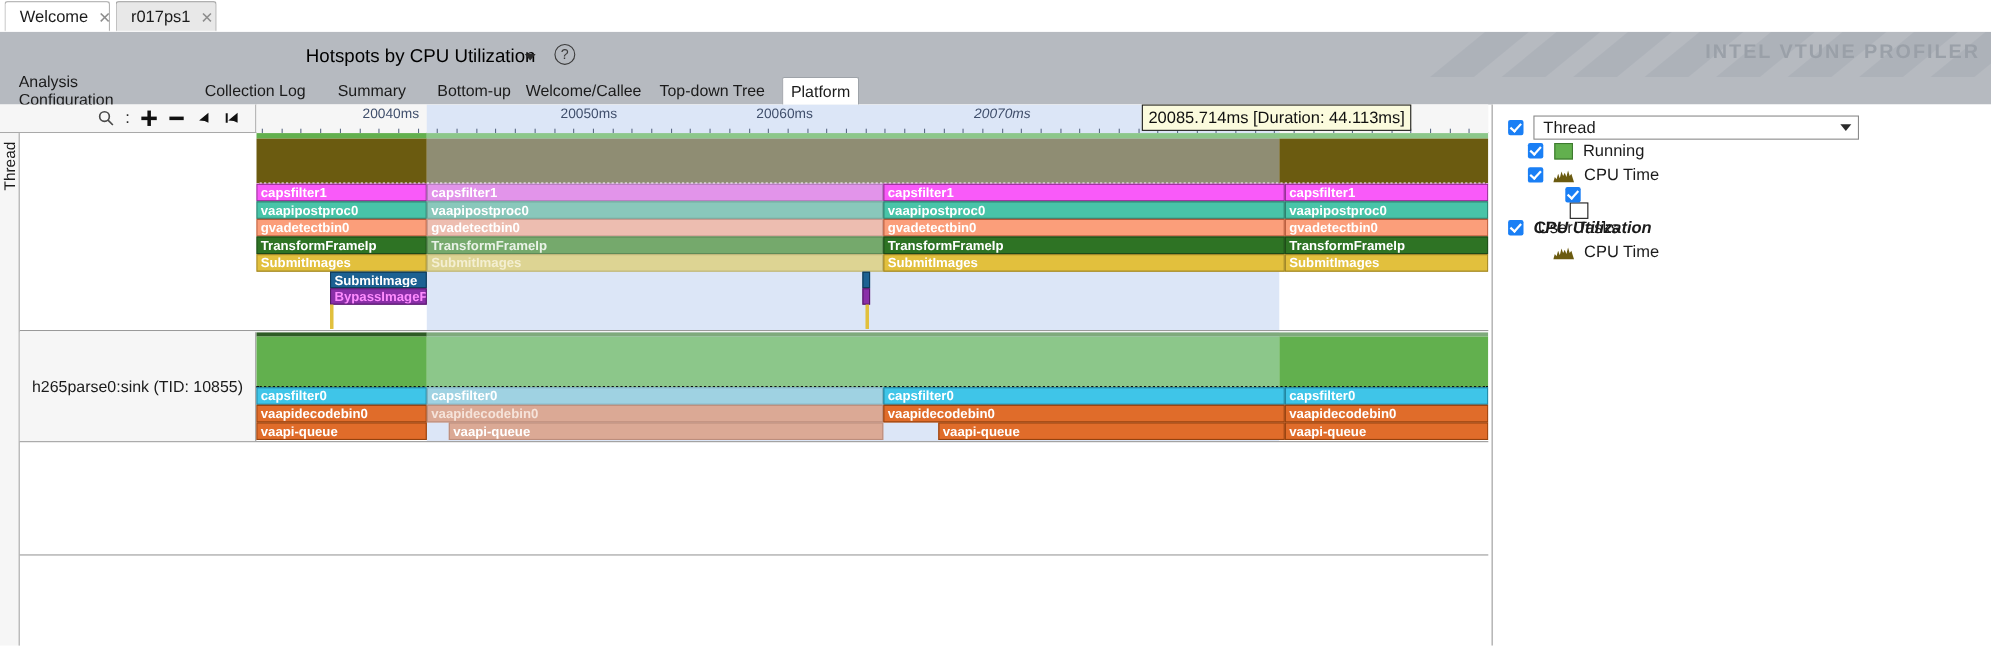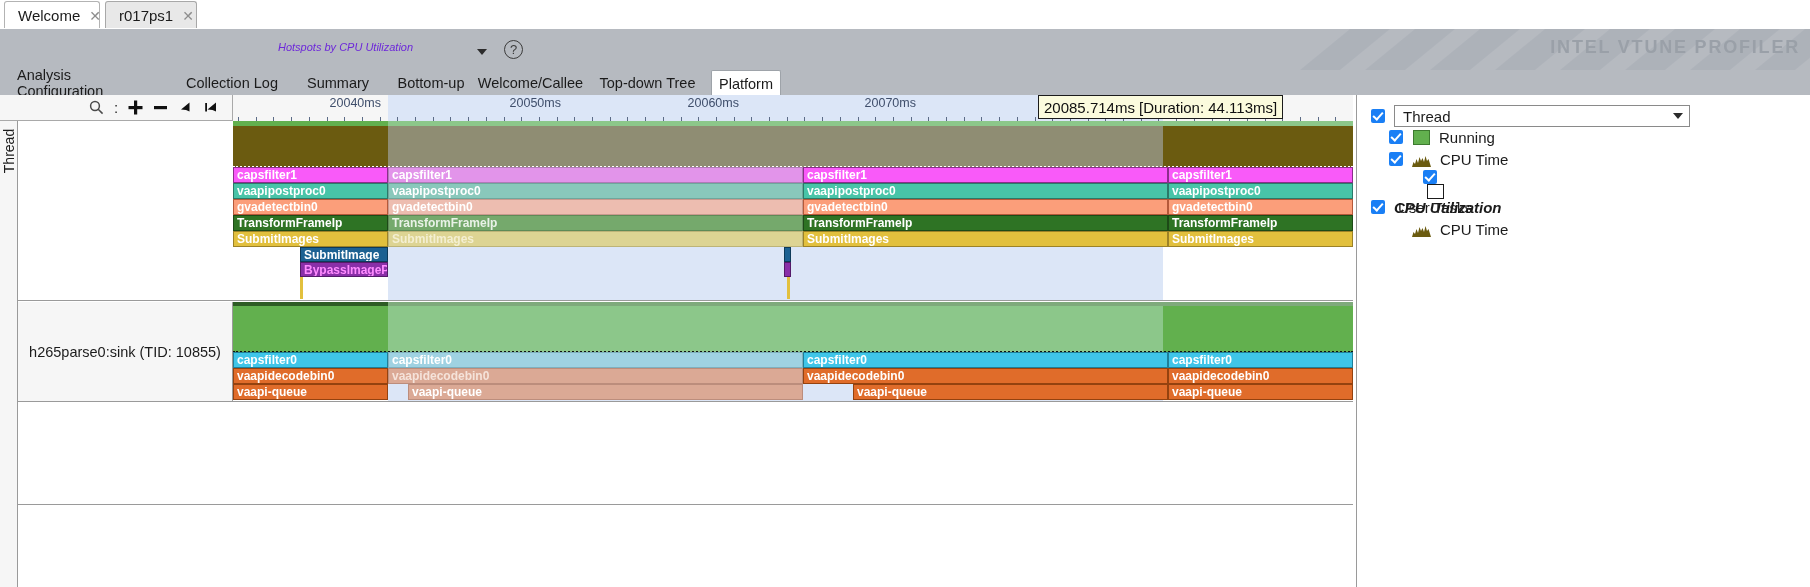--- a/index.html
+++ b/index.html
@@ -44,21 +44,21 @@
     font-size: 18px; letter-spacing: 1.8px; font-weight: 700;
     color: #9aa0a8;
   }
   .wm-chevrons { position: absolute; right: 0; top: 0; width: 520px; height: 41px; opacity: .55; }
   .title {
     position: absolute; left: 12px; top: 4px;
     font-size: 26px; color: #1b1b1b; font-weight: 400; letter-spacing: -0.2px;
   }
   .viewpoint {
     position: absolute; left: 278px; top: 12px;
-    font-size: 11px; color: #6d28d9; font-style: italic;
+    font-size: 17px; color: #000000;
   }
   .vp-caret {
     position: absolute; left: 477px; top: 20px;
     width: 0; height: 0; border-left: 5px solid transparent;
     border-right: 5px solid transparent; border-top: 6px solid #2c2c2c;
   }
   .help-icon {
     position: absolute; left: 504px; top: 11px;
     width: 19px; height: 19px; border: 1.6px solid #3b3b3b; border-radius: 50%;
     font-size: 13px; color: #3b3b3b; text-align: center; line-height: 17px;
@@ -267,21 +267,21 @@
 </div>
 
 <div class="ruler">
   <div class="seg-dim" style="left:0;width:155px;"></div>
   <div class="seg-sel" style="left:155px;width:775px;"></div>
   <div class="seg-dim" style="left:930px;width:190px;"></div>
 
   <div class="rlabel" style="left:150px;">20040ms</div>
   <div class="rlabel" style="left:330px;">20050ms</div>
   <div class="rlabel" style="left:508px;">20060ms</div>
-  <div class="rlabel" style="left:685px;">20070ms</div>
+  <div class="rlabel" style="left:706px;font-style:italic;">20070ms</div>
   <div class="rlabel" style="left:838px;">2008</div>
 
   <div id="ticks">
       <div class="tick" style="left: 5px; height: 4px;"></div>
       <div class="tick" style="left: 22.7px; height: 4px;"></div>
       <div class="tick" style="left: 40.4px; height: 4px;"></div>
       <div class="tick" style="left: 58.1px; height: 4px;"></div>
       <div class="tick" style="left: 75.8px; height: 4px;"></div>
       <div class="tick" style="left: 93.5px; height: 4px;"></div>
       <div class="tick" style="left: 111.2px; height: 4px;"></div>

